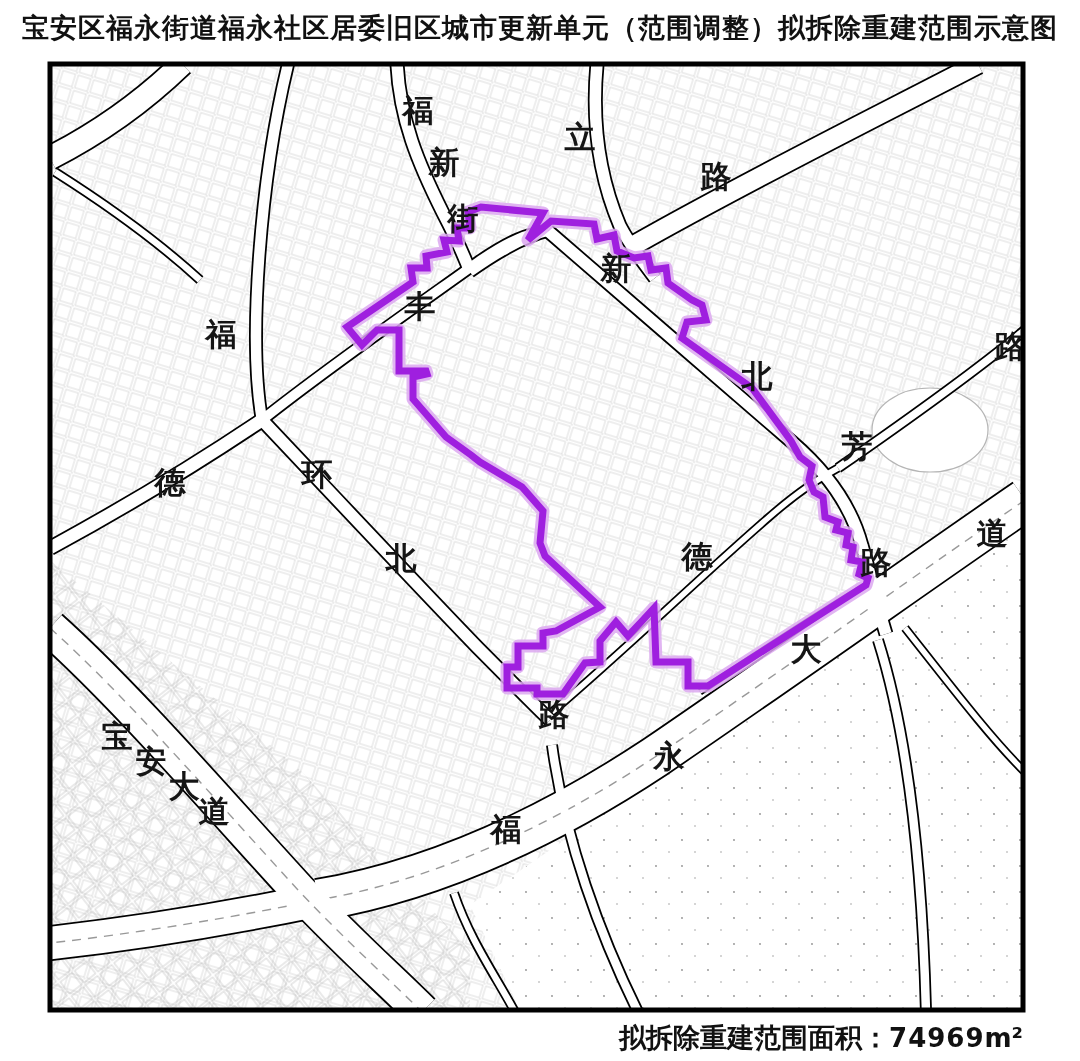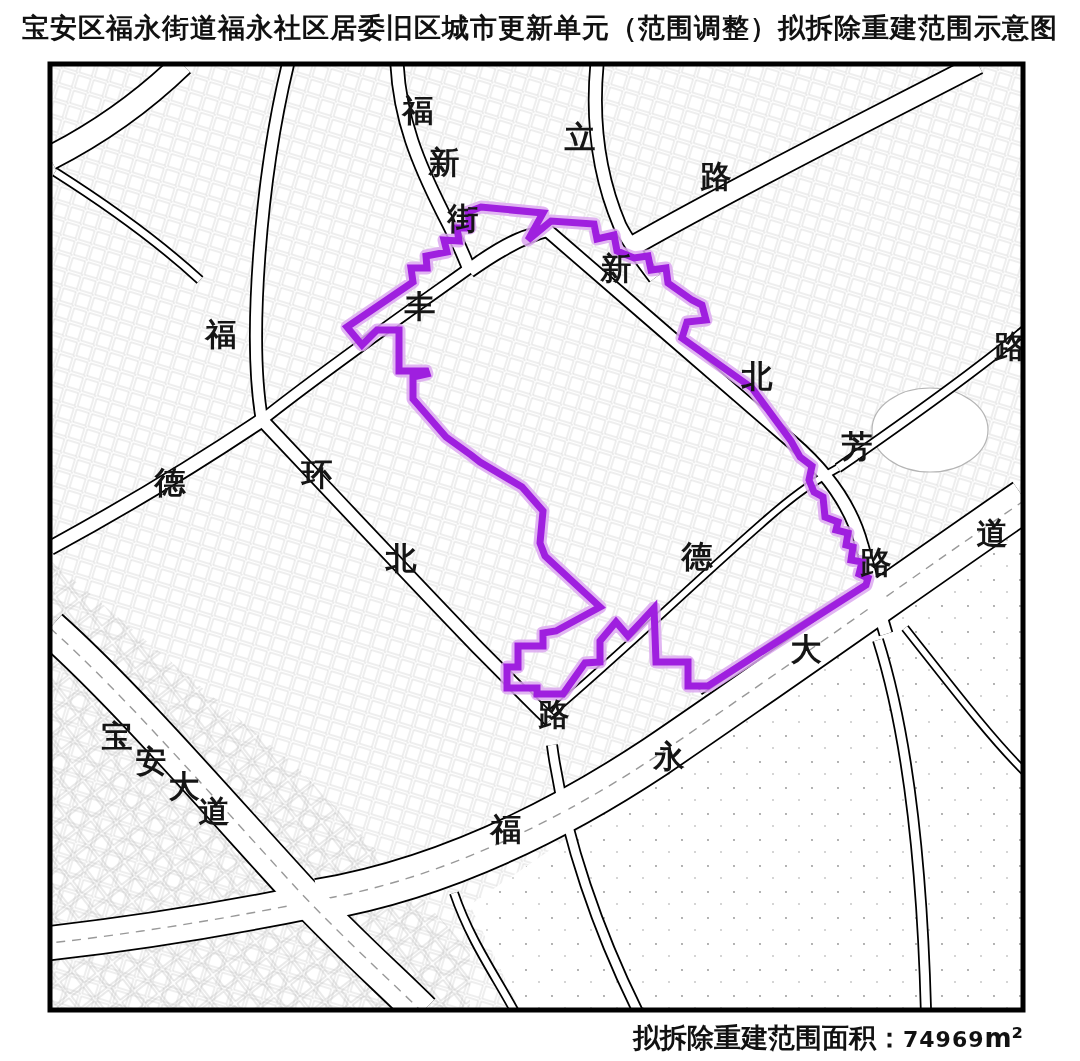--- a/index.html
+++ b/index.html
@@ -2,21 +2,21 @@
 <html><head>
 <meta charset="utf-8">
 <style>
   html,body{margin:0;padding:0;background:#ffffff;}
   #stage{position:relative;width:1080px;height:1061px;background:#ffffff;overflow:hidden;
          font-family:"DejaVu Sans",sans-serif;}
   #title{position:absolute;top:10px;left:0;width:1080px;text-align:center;
          font-size:27px;font-weight:700;color:#111;letter-spacing:1px;white-space:nowrap;}
   #footer{position:absolute;top:1020px;right:57px;color:#111;white-space:nowrap;}
   #footer .flabel{font-size:27px;font-weight:700;font-family:Liberation Mono, monospace;}
-  #footer .fvalue{font-size:22px;font-weight:700;letter-spacing:1px;}
+  #footer .fvalue{font-size:26px;font-weight:700;letter-spacing:1px;}
   #footer .funit{font-size:26px;font-weight:600;}
   svg{position:absolute;top:0;left:0;}
   .map-label{font-family:"DejaVu Sans",sans-serif;font-size:31px;font-weight:700;
              fill:#151515;text-anchor:middle;}
 </style>
 </head>
 <body>
 
 <div id="stage">
 

